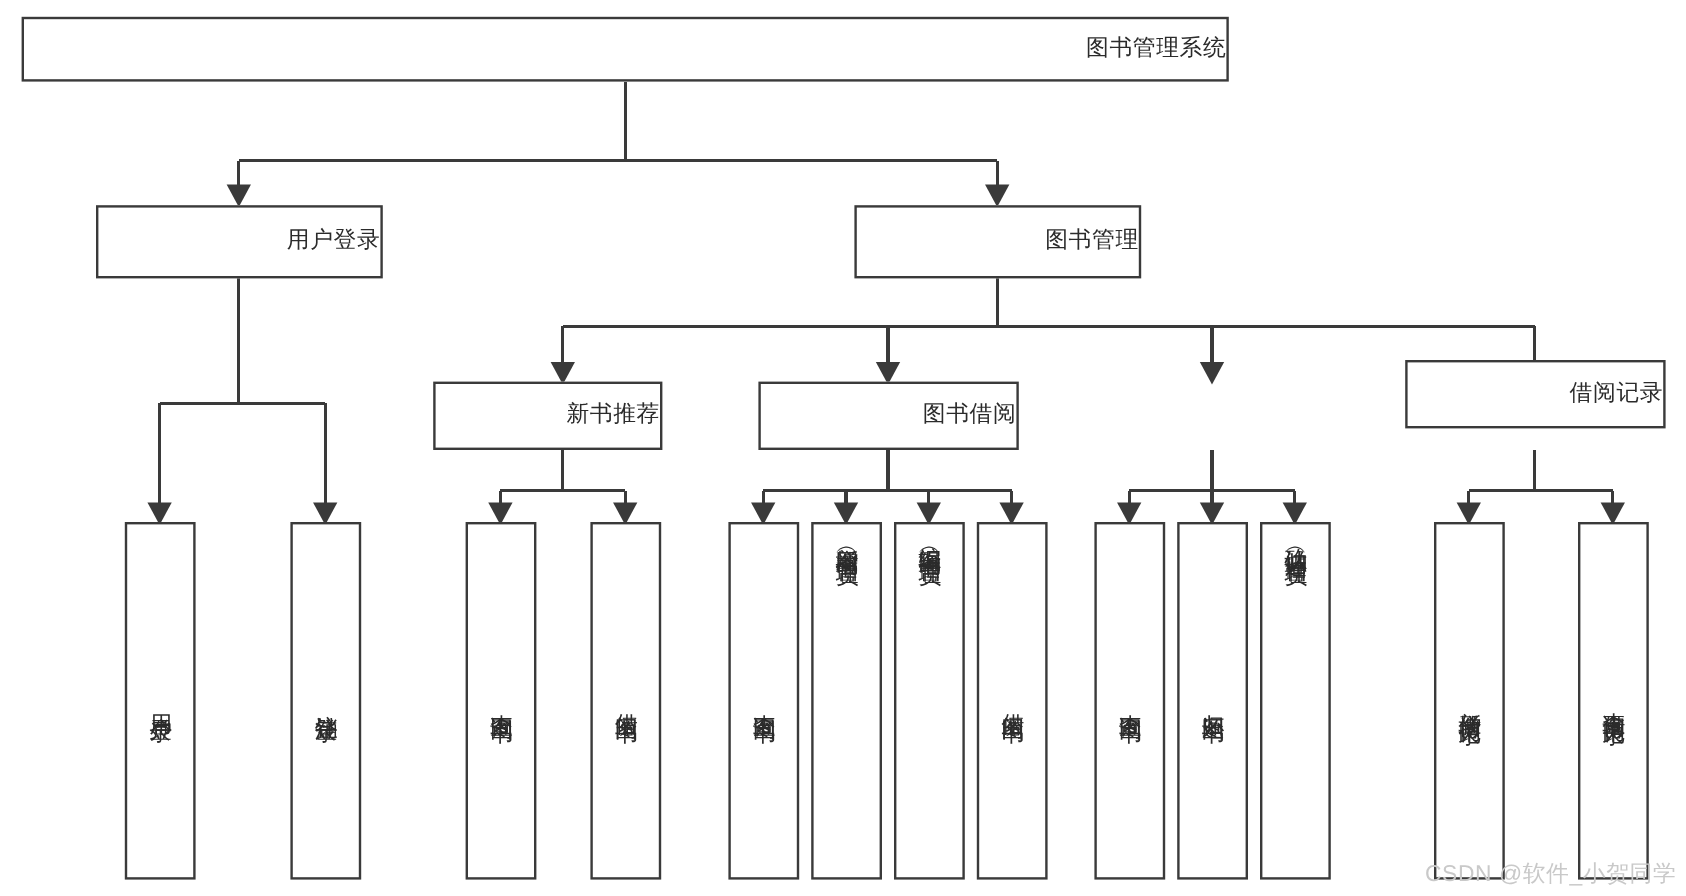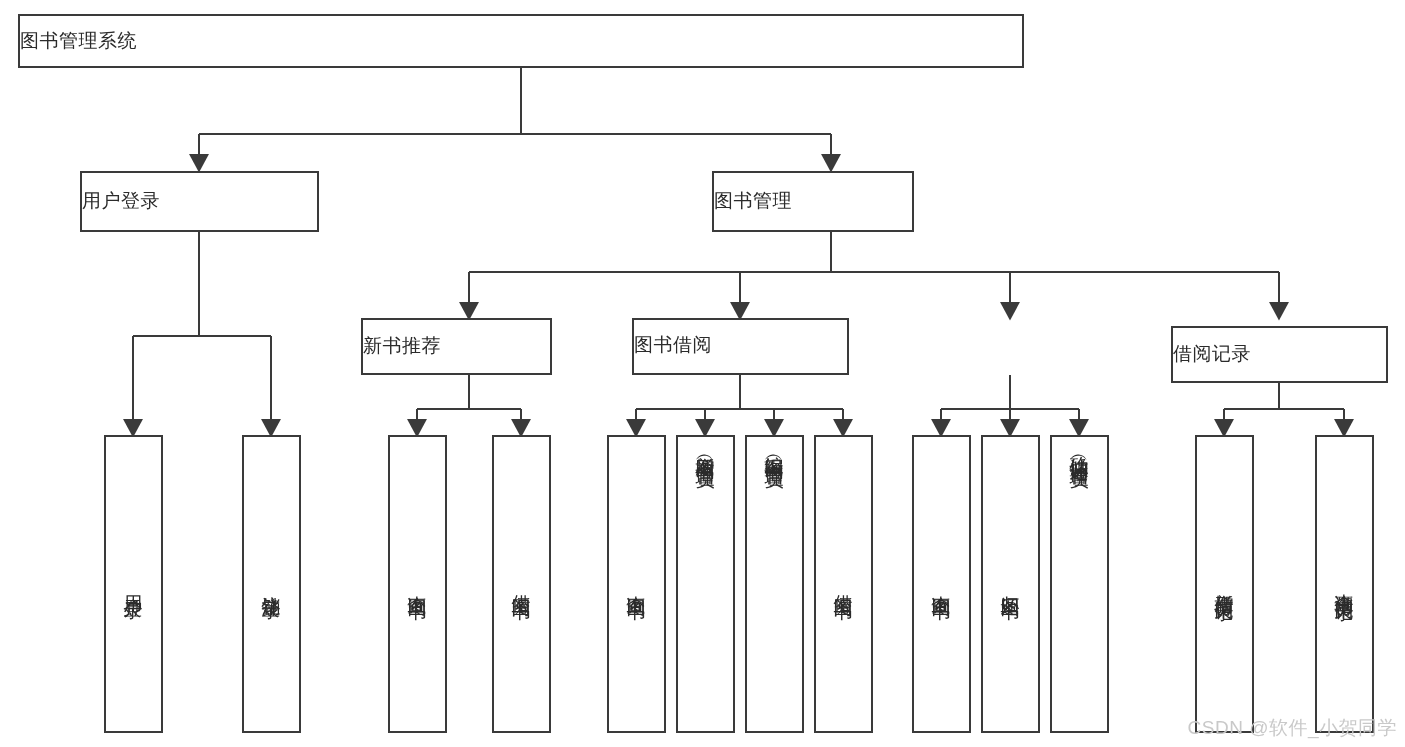--- a/index.html
+++ b/index.html
@@ -25,21 +25,21 @@
     width: 1405px;
     height: 747px;
   }
   .node {
     position: absolute;
     box-sizing: border-box;
     border: 2px solid #3a3a3a;
     background: #ffffff;
     display: flex;
     align-items: center;
-    justify-content: flex-start;
+    justify-content: flex-end;
     color: #2b2b2b;
   }
   .node-label {
     font-size: 19px;
     line-height: 1.18;
     letter-spacing: 0.5px;
     white-space: nowrap;
     color: #2b2b2b;
   }
   .node.horizontal .node-label {
@@ -131,34 +131,34 @@
   </svg>
 
   <div class="node horizontal" style="left:18px; top:14px; width:1006px; height:54px;">
     <span class="node-label">图书管理系统</span>
   </div>
 
   <div class="node horizontal" style="left:80px; top:171px; width:239px; height:61px;">
     <span class="node-label">用户登录</span>
   </div>
 
-  <div class="node horizontal" style="left:712px; top:171px; width:202px; height:61px;">
+  <div class="node horizontal" style="left:712px; top:171px; width:239px; height:61px;">
     <span class="node-label">图书管理</span>
   </div>
 
   <div class="node horizontal" style="left:361px; top:318px; width:191px; height:57px;">
     <span class="node-label">新书推荐</span>
   </div>
 
   <div class="node horizontal" style="left:632px; top:318px; width:217px; height:57px;font-family:Liberation Mono, monospace;">
     <span class="node-label">图书借阅</span>
   </div>
 
 
-  <div class="node horizontal" style="left:1171px; top:326px; width:217px; height:57px;">
+  <div class="node horizontal" style="left:1171px; top:300px; width:217px; height:57px;">
     <span class="node-label">借阅记录</span>
   </div>
 
   <div class="node vertical centered" style="left:104px; top:435px; width:59px; height:298px;">
     <span class="node-label">用户登录</span>
   </div>
 
   <div class="node vertical centered" style="left:242px; top:435px; width:59px; height:298px;">
     <span class="node-label">注销登录</span>
   </div>

